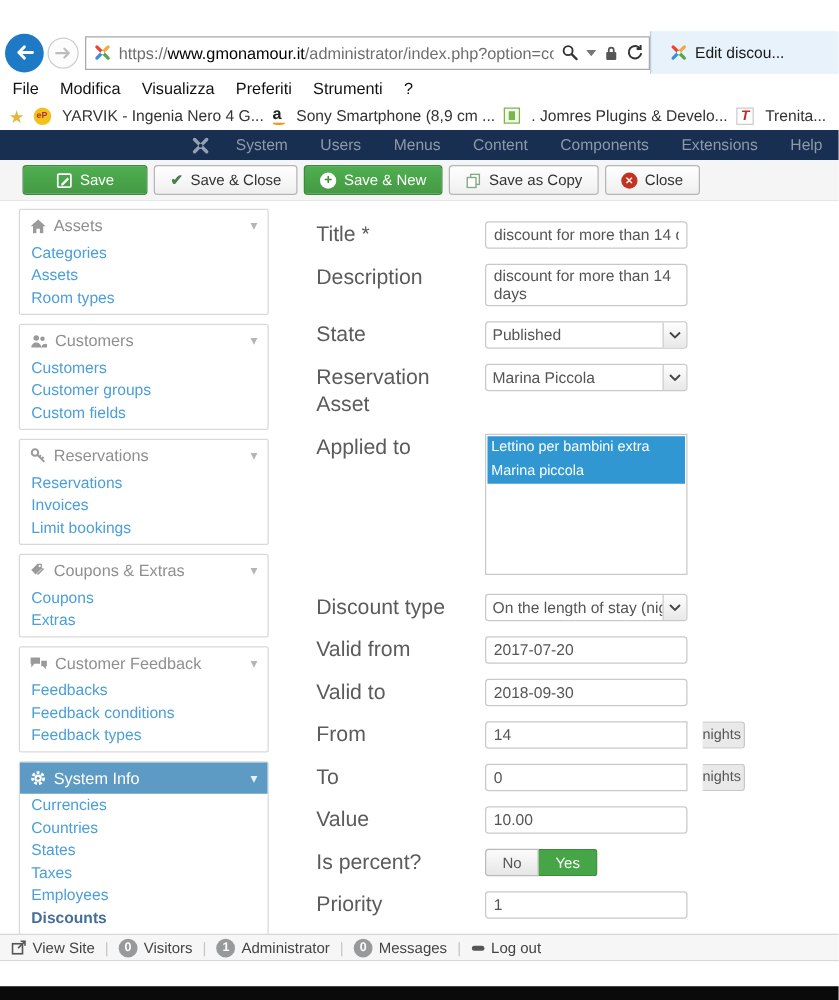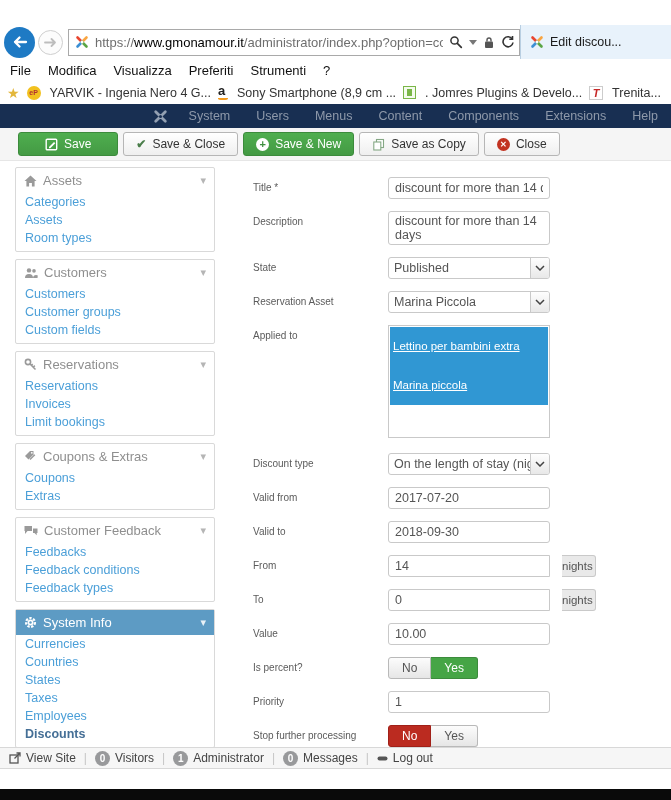--- a/index.html
+++ b/index.html
@@ -11,21 +11,21 @@
   #navrow { height:34px; display:flex; align-items:center; padding-left:4px; background:#fff; }
   .navbtn { border-radius:50%; display:flex; align-items:center; justify-content:center; flex:0 0 auto; }
   #backbtn { width:31px; height:31px; background:#1e7ac4; }
   #fwdbtn { width:25px; height:25px; background:#fcfcfc; border:1px solid #cfcfcf; margin-left:3px; }
   #addressbar { margin-left:5px; width:452px; height:27px; border:1px solid #a9a9a9; background:#fff; display:flex; align-items:center; padding:0 4px 0 6px; }
   #urltext { flex:1; font-size:13px; white-space:nowrap; overflow:hidden; }
   #urltext .dim { color:#6e6e6e; }
   #urltext .dom { color:#000; }
   .abar-ic { margin-left:6px; display:flex; align-items:center; flex:0 0 auto; }
   #caret-ic { width:0; height:0; border-left:4px solid transparent; border-right:4px solid transparent; border-top:5px solid #777; }
-  #tabstrip { flex:1; height:34px; background:#e8f2fb; border-left:1px solid #b9cfe2; display:flex; align-items:center; padding-left:9px; gap:6px; }
+  #tabstrip { flex:1; height:34px; background:#e8f2fb; border-left:1px solid #b9cfe2; display:flex; align-items:center; padding-left:15px; gap:6px; }
   #tabtitle { font-size:12.5px; color:#1a1a1a; white-space:nowrap; overflow:hidden; }
 
   #menubar { height:22px; display:flex; align-items:center; gap:17px; padding-left:10px; font-size:13px; color:#111; background:#fff; }
   #favbar { height:23px; display:flex; align-items:center; gap:7px; padding-left:7px; font-size:12.5px; color:#333; background:#fff; white-space:nowrap; overflow:hidden; }
   .fav { display:flex; align-items:center; gap:9px; }
   .star { color:#e3b73c; font-size:14px; line-height:14px; }
   .epic { width:14px; height:14px; border-radius:50%; background:#f2c11e; color:#b03030; font-size:7px; font-weight:bold; display:flex; align-items:center; justify-content:center; }
   .amz { font-weight:bold; font-size:13px; color:#222; position:relative; line-height:12px; }
   .amz i { display:block; height:3px; width:10px; border-bottom:2px solid #f4991a; border-radius:0 0 70% 70%; }
   .clip { width:13px; height:13px; border:1px solid #7ab648; background:#f4fbee; display:flex; align-items:center; justify-content:center; }
@@ -56,28 +56,28 @@
   .panel-h.active { background:#5d9bc4; color:#fff; }
   .panel-h.active .chev { color:#e8f1f7; }
   .plink { display:block; padding:2px 9px 1px; color:#4b9fd8; font-size:12.5px; line-height:15px; text-decoration:none; }
   .plink.active { color:#456f96; font-weight:bold; }
   .pi { display:flex; align-items:center; }
 
   
   #form { flex:1; padding:16px 0 0 38px; }
   .frow { display:flex; align-items:flex-start; margin-bottom:12px; min-height:22px; }
   .frow.tall { margin-bottom:15px; }
-  .flabel { width:135px; flex:0 0 auto; font-size:10px; color:#5b5b5b; line-height:22px; }
+  .flabel { width:135px; flex:0 0 auto; font-size:17px; color:#5b5b5b; line-height:22px; }
   .finput { width:162px; height:22px; border:1px solid #c9c9c9; border-radius:3px; padding:0 6px; font-size:12.5px; color:#555; font-family:"Liberation Sans",sans-serif; background:#fff; }
   .ftext { width:162px; height:34px; border:1px solid #c9c9c9; border-radius:3px; padding:2px 6px; font-size:12.5px; color:#555; font-family:"Liberation Sans",sans-serif; resize:none; overflow:hidden; line-height:14px; }
   .fsel { width:162px; height:22px; border:1px solid #c9c9c9; border-radius:3px; background:#fff; display:flex; align-items:center; overflow:hidden; }
   .fsel-t { flex:1; font-size:12.5px; color:#555; padding:0 5px; white-space:nowrap; overflow:hidden; }
   .fsel-a { width:19px; height:100%; border-left:1px solid #c9c9c9; background:linear-gradient(#fefefe,#e8e8e8); display:flex; align-items:center; justify-content:center; flex:0 0 auto; }
   .flist { width:162px; height:113px; border:1px solid #c9c9c9; background:#fff; padding:1px; overflow:hidden; }
-  .fopt { background:#3097d3; color:#fff; font-size:11.5px; line-height:15px; padding:12px 3px; white-space:nowrap; overflow:hidden;text-decoration:underline; }
+  .fopt { background:#3097d3; color:#fff; font-size:11.5px; line-height:15px; padding:2px 3px; white-space:nowrap; overflow:hidden; }
   .group { display:flex;gap:12px; }
   .addon { width:34px; height:22px; border:1px solid #c9c9c9; border-left:none; border-radius:0 3px 3px 0; background:#e9e9e9; color:#555; font-size:11.5px; line-height:20px; text-align:left; flex:0 0 auto; }
   .group .finput { border-radius:3px 0 0 3px; }
   .fswitch { display:inline-flex; }
   .sw { height:22px; line-height:20px; padding:0 13px; border:1px solid #b9b9b9; background:linear-gradient(#fcfcfc,#e6e6e6); color:#555; font-size:12px; }
   .sw:first-child { border-radius:3px 0 0 3px; }
   .sw:last-child { border-radius:0 3px 3px 0; border-left:none; }
   .sw.on-green { background:#46a546; border-color:#3c8b3c; color:#fff; }
   .sw.on-red { background:#bb2b20; border-color:#a02018; color:#fff; }
 

